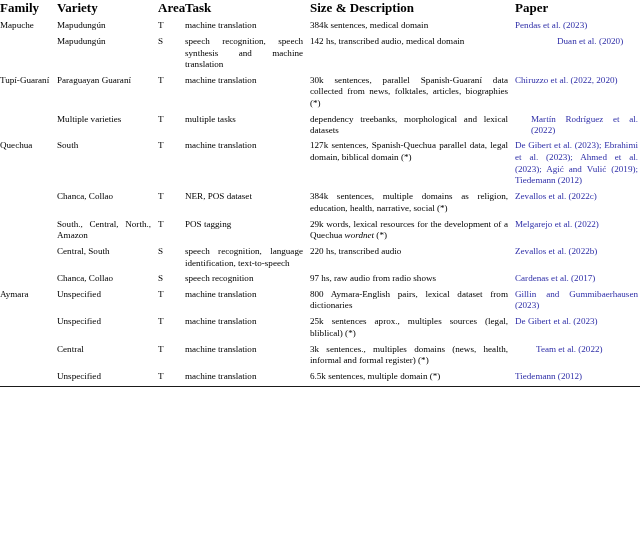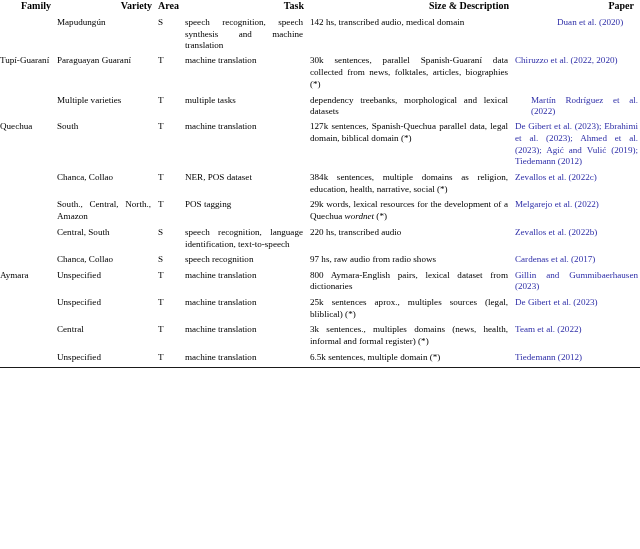--- a/index.html
+++ b/index.html
@@ -35,22 +35,22 @@
   col.c-family { width: 57px; }
   col.c-variety { width: 101px; }
   col.c-area { width: 27px; }
   col.c-task { width: 125px; }
   col.c-size { width: 205px; }
   col.c-paper { width: 125px; }
 
   
   thead th {
     font-weight: bold;
-    text-align: right;
-    font-size: 10px;
+    text-align: left;
+    font-size: 13px;
     padding: 3px 0 3px 0;
   }
   thead th .hcell { padding-right: 6px; }
 
   tr.rule-top > * { border-top: 1.1px solid #1a1a1a; }
   tbody tr.row > td {
     padding-top: 4.2px;
     padding-bottom: 0px;
   }
   tbody tr.row.first-in-group > td {
@@ -101,28 +101,48 @@
       <tr>
         <th><span class="hcell">Family</span></th>
         <th><span class="hcell">Variety</span></th>
         <th><span class="hcell">Area</span></th>
         <th><span class="hcell">Task</span></th>
         <th><span class="hcell">Size &amp; Description</span></th>
         <th><span class="hcell">Paper</span></th>
       </tr>
     </thead>
     <tbody id="table-body">
-        <tr class="row">
-          <td class="col-family">
-            <span class="cell nojust"></span>
+        <tr class="row first-in-group rule-top">
+          <td class="col-family">
+            <span class="cell nojust">Mapuche</span>
           </td>
           <td class="col-variety">
             <span class="cell just">Mapudungún</span>
           </td>
           <td class="col-area">
+            <span class="cell nojust">T</span>
+          </td>
+          <td class="col-task">
+            <span class="cell just">machine translation</span>
+          </td>
+          <td class="col-size">
+            <span class="cell just">384k sentences, medical domain</span>
+          </td>
+          <td class="col-paper">
+            <span class="cell just cite" style="color: rgb(47, 47, 168);">Pendas et al. (2023)</span>
+          </td>
+        </tr>
+        <tr class="row">
+          <td class="col-family">
+            <span class="cell nojust"></span>
+          </td>
+          <td class="col-variety">
+            <span class="cell just">Mapudungún</span>
+          </td>
+          <td class="col-area">
             <span class="cell nojust">S</span>
           </td>
           <td class="col-task">
             <span class="cell just">speech recognition, speech synthesis and machine translation</span>
           </td>
           <td class="col-size">
             <span class="cell just">142 hs, transcribed audio, medical domain</span>
           </td>
           <td class="col-paper">
             <span class="cell just cite" style="color: rgb(47, 47, 168); margin-left: 42px;">Duan et al. (2020)</span>
@@ -318,21 +338,21 @@
           <td class="col-area">
             <span class="cell nojust">T</span>
           </td>
           <td class="col-task">
             <span class="cell just">machine translation</span>
           </td>
           <td class="col-size">
             <span class="cell just">3k sentences., multiples domains (news, health, informal and formal register) (*)</span>
           </td>
           <td class="col-paper">
-            <span class="cell just cite" style="color: rgb(47, 47, 168);">Team et al. (2022)</span>
+            <span class="cell just cite" style="color: rgb(47, 47, 168); margin-left: 21px;">Team et al. (2022)</span>
           </td>
         </tr>
         <tr class="row">
           <td class="col-family">
             <span class="cell nojust"></span>
           </td>
           <td class="col-variety">
             <span class="cell just">Unspecified</span>
           </td>
           <td class="col-area">

